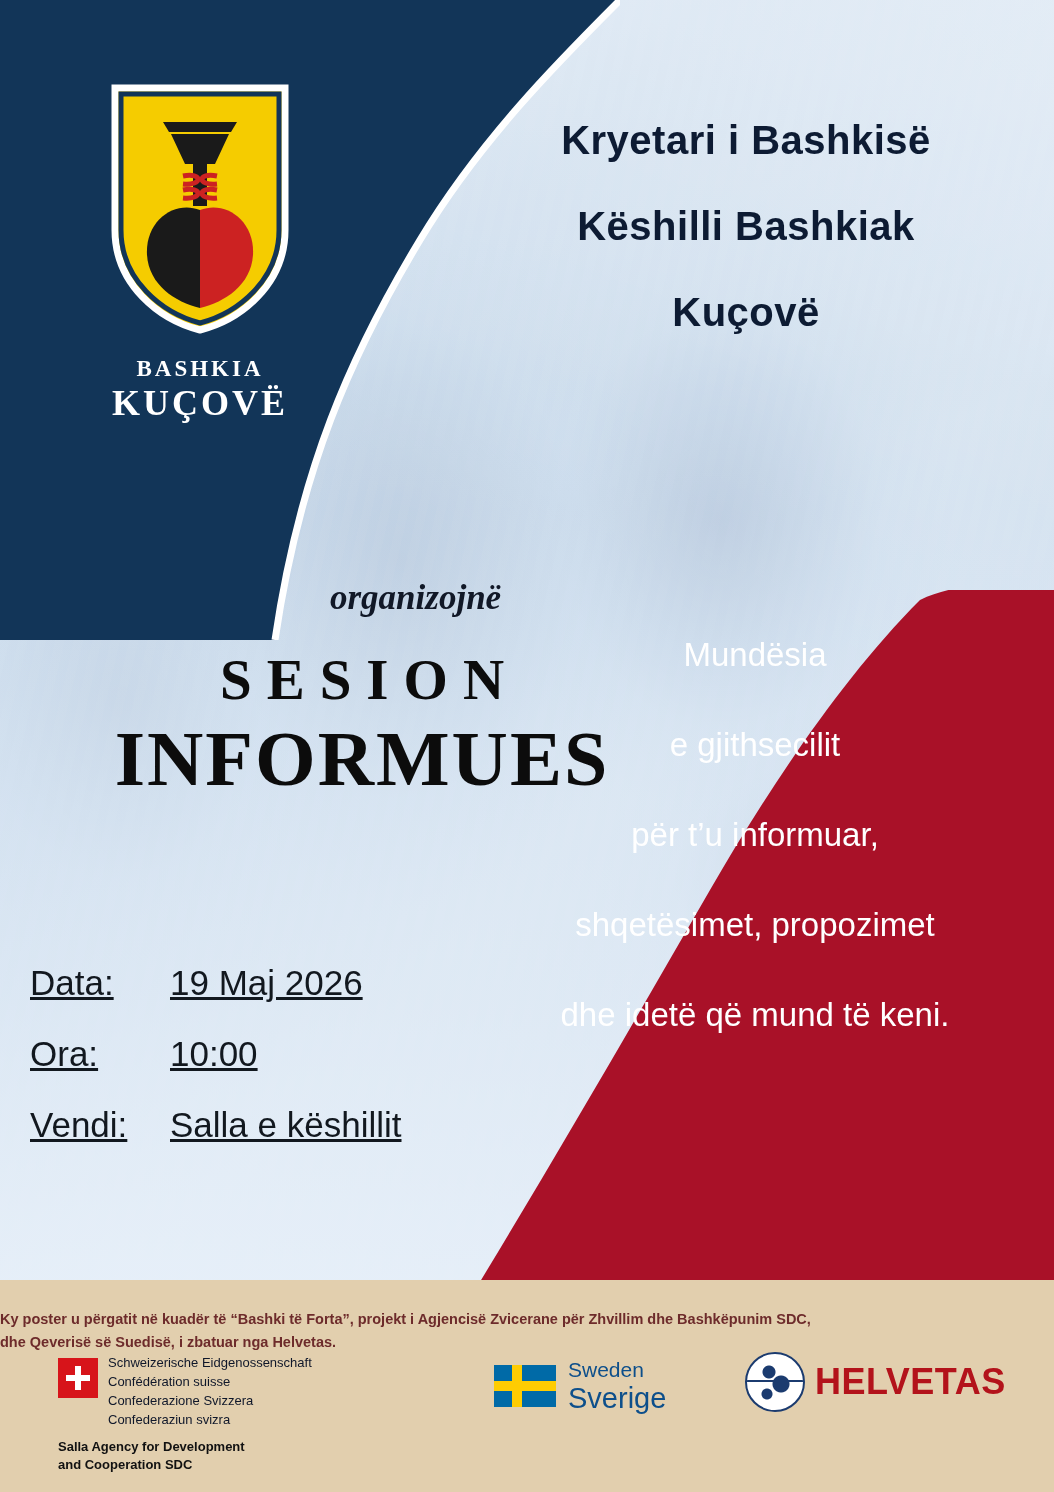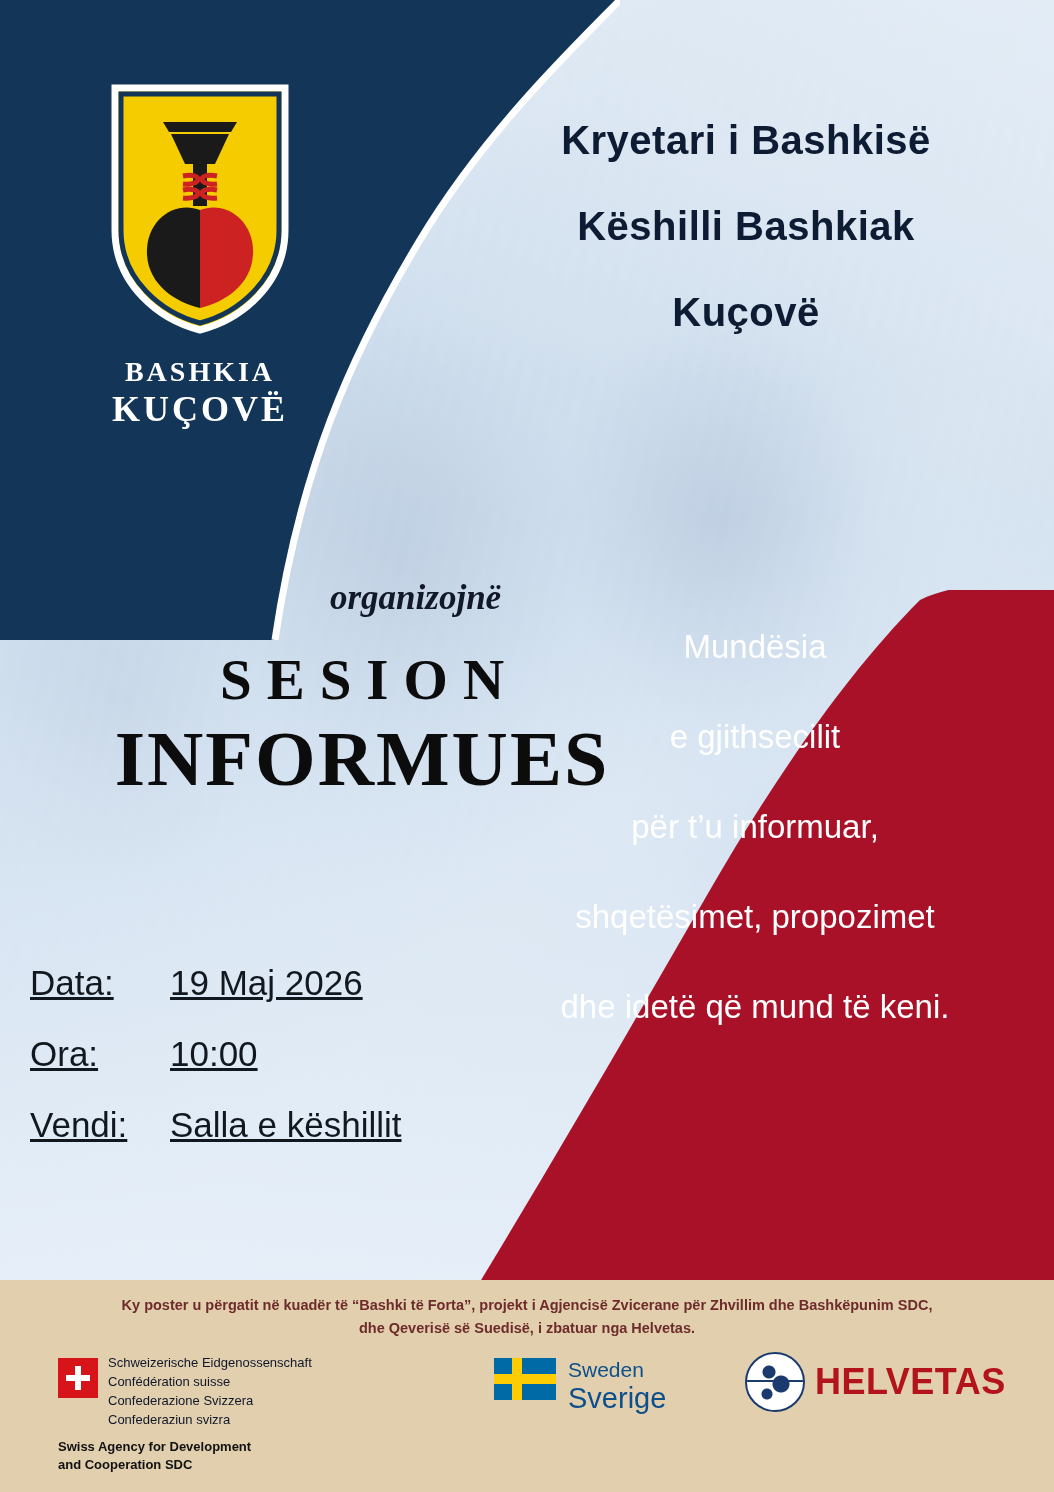--- a/index.html
+++ b/index.html
@@ -77,21 +77,21 @@
     position: relative;
   }
   .crest-name {
     color: #ffffff;
     font-family: "Liberation Serif", serif;
     font-weight: bold;
     letter-spacing: 3px;
     line-height: 1.18;
     margin-top: 12px;
   }
-  .crest-name .l1 { font-size: 28px; display: block; margin-top: 20px; }
+  .crest-name .l1 { font-size: 23px; display: block; margin-top: 20px; }
   .crest-name .l2 { font-size: 36px; display: block; }
 
   
   .header-titles {
     position: absolute;
     right: 48px; top: 120px;
     width: 520px;
     text-align: center;
     z-index: 6;
     color: #0d1b33;
@@ -162,35 +162,34 @@
     position: absolute;
     left: 470px; top: 630px;
     width: 570px;
     z-index: 8;
     color: #ffffff;
     text-align: center;
     font-size: 33px;
     line-height: 1.0;
   }
   .red-text p {
-    margin: 0 0 57px 0;
+    margin: 8px 0 57px 0;
   }
   .red-text p:last-child { margin-bottom: 0; }
 
   
   .footer {
     position: absolute;
     left: 0; top: 1280px;
     width: 1054px; height: 212px;
     background: #e2cfae;
     z-index: 9;
   }
   .footer-text {
-    padding-top: 14px;
-    text-align: center;
+    padding-top: 28px;
     color: #6d2b2b;
     font-size: 14.5px;
     font-weight: bold;
     line-height: 1.6;
   }
   .logos {
     position: absolute;
     left: 0; top: 66px;
     width: 1054px;
     height: 140px;
@@ -225,20 +224,21 @@
     left: 58px; top: 92px;
     font-size: 13px;
     font-weight: bold;
     color: #111;
     line-height: 1.4;
   }
   .logo-sweden {
     position: absolute;
     left: 455px; top: 12px;
     display: flex;
+    align-items: center;
     padding-left: 39px;
   }
   .se-flag {
     width: 62px; height: 42px;
     background: #006AA7;
     position: relative;
     margin-right: 12px;
   }
   .se-flag::before {
     content: ""; position: absolute;
@@ -381,21 +381,21 @@
       <div class="logo-swiss">
         <div class="swiss-flag"></div>
         <div class="swiss-lines">
           <div>Schweizerische Eidgenossenschaft</div>
           <div>Confédération suisse</div>
           <div>Confederazione Svizzera</div>
           <div>Confederaziun svizra</div>
         </div>
       </div>
       <div class="swiss-sdc">
-        <div>Swiss Agency for Development</div>
+        <div>Salla Agency for Development</div>
         <div>and Cooperation SDC</div>
       </div>
 
       <div class="logo-sweden">
         <div class="se-flag"></div>
         <div class="se-words">
           <div class="w1">Sweden</div>
           <div class="w2">Sverige</div>
         </div>
       </div>

